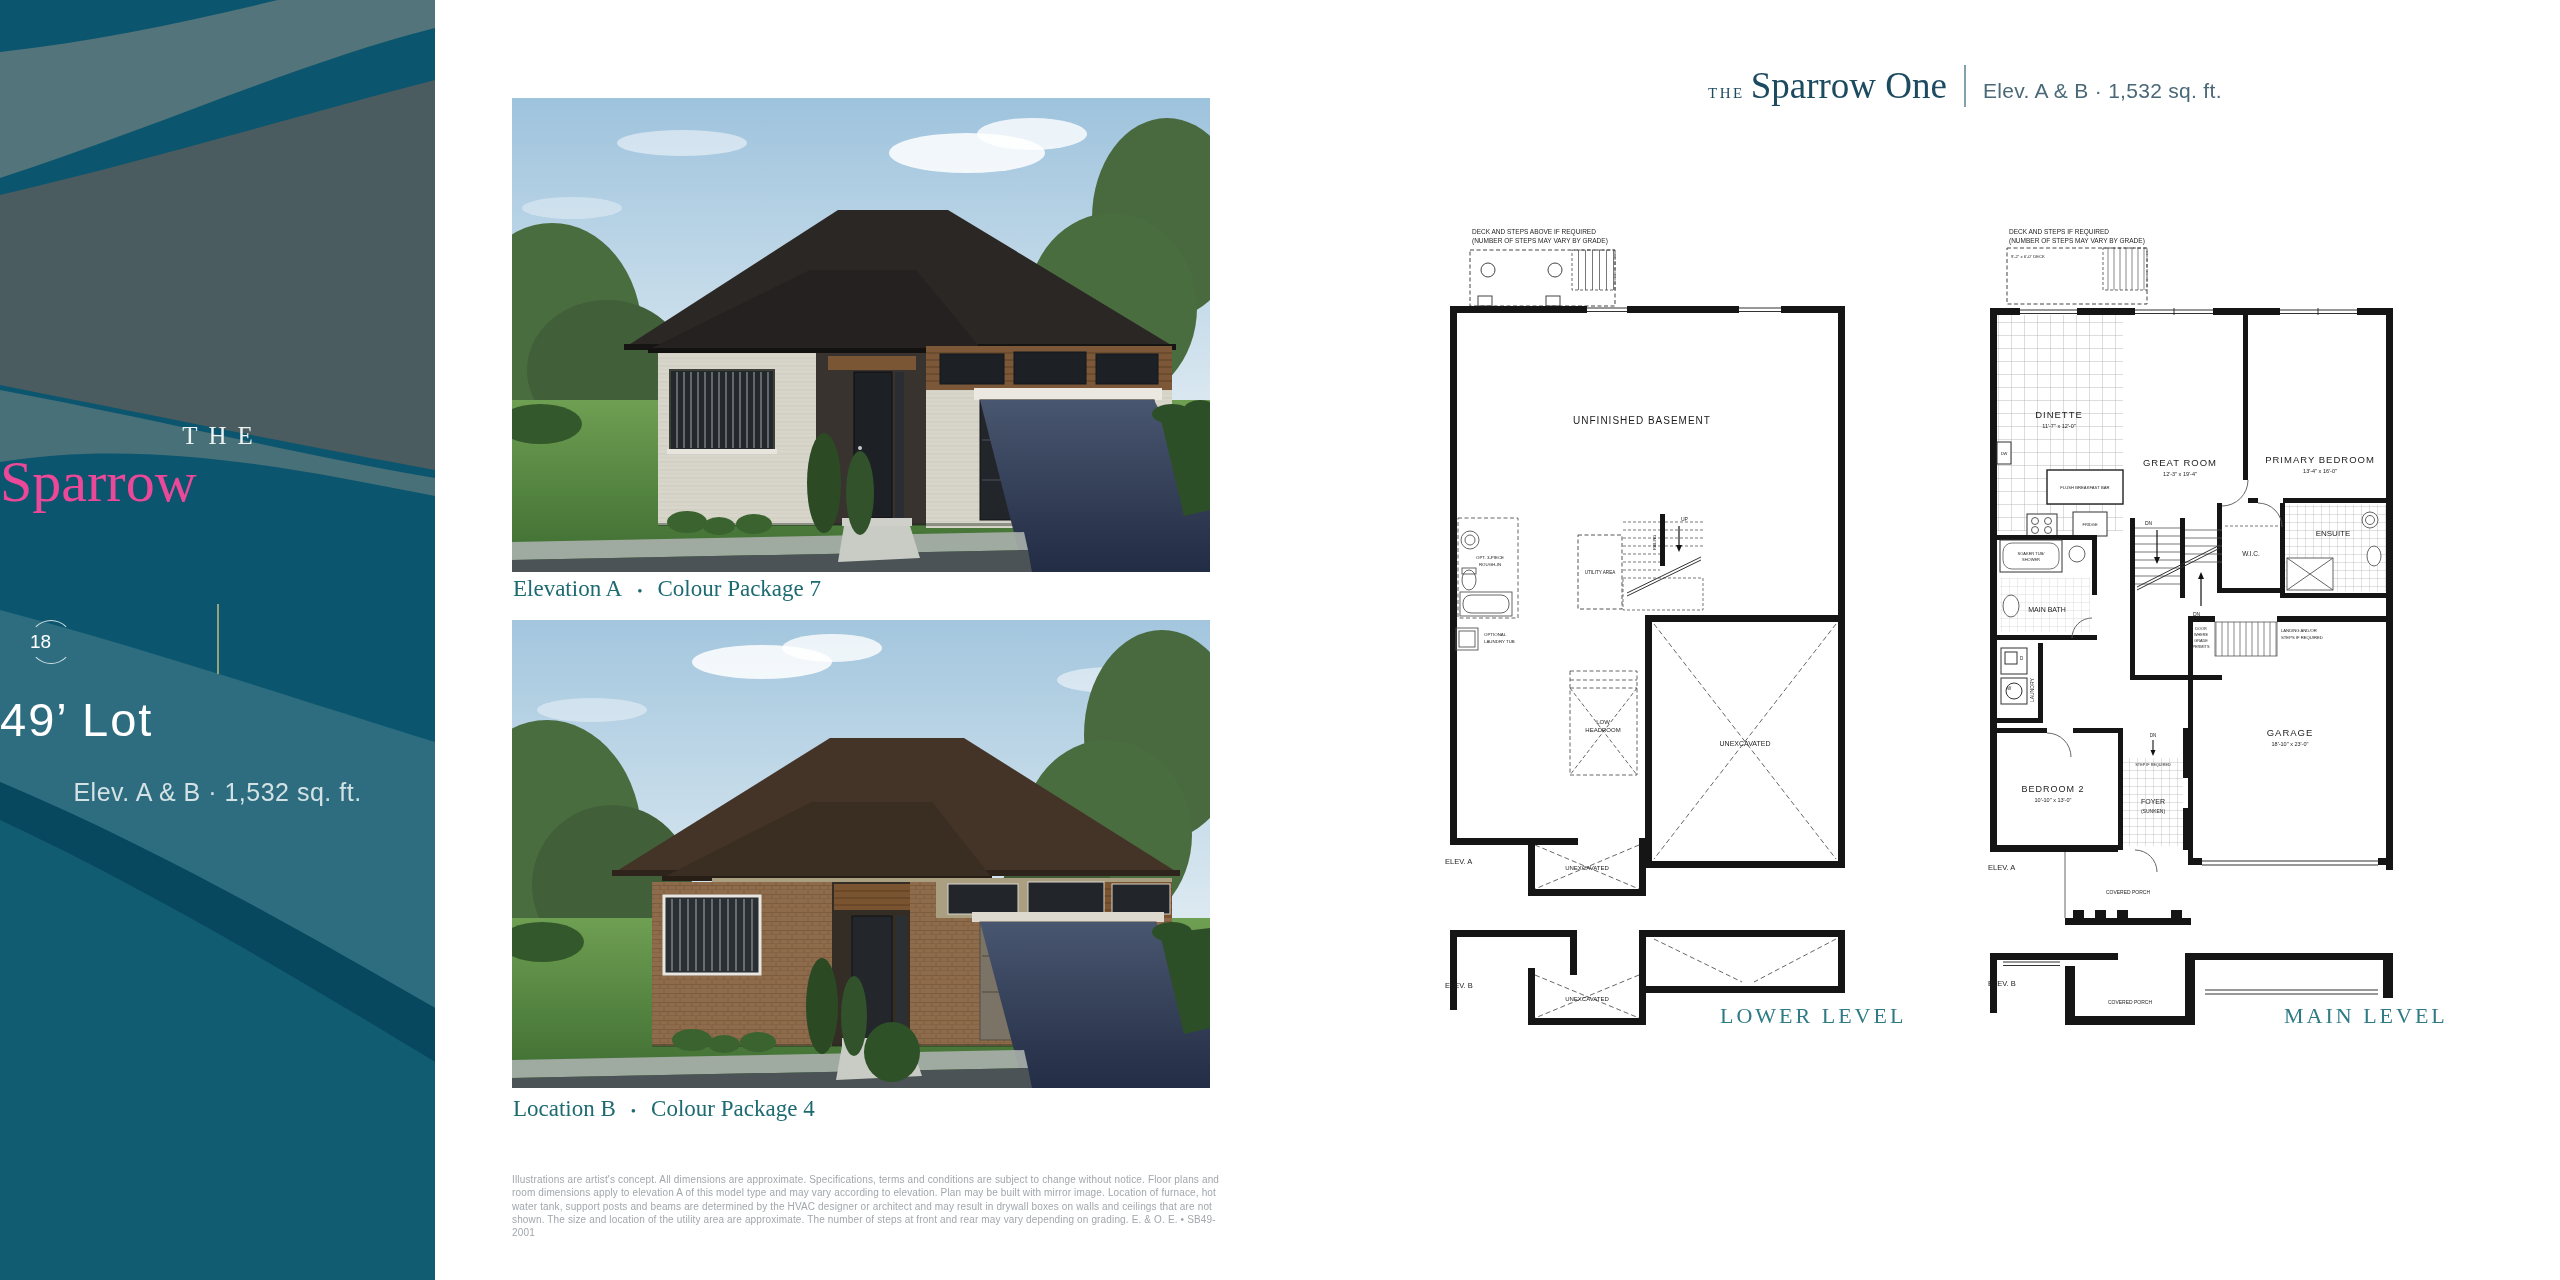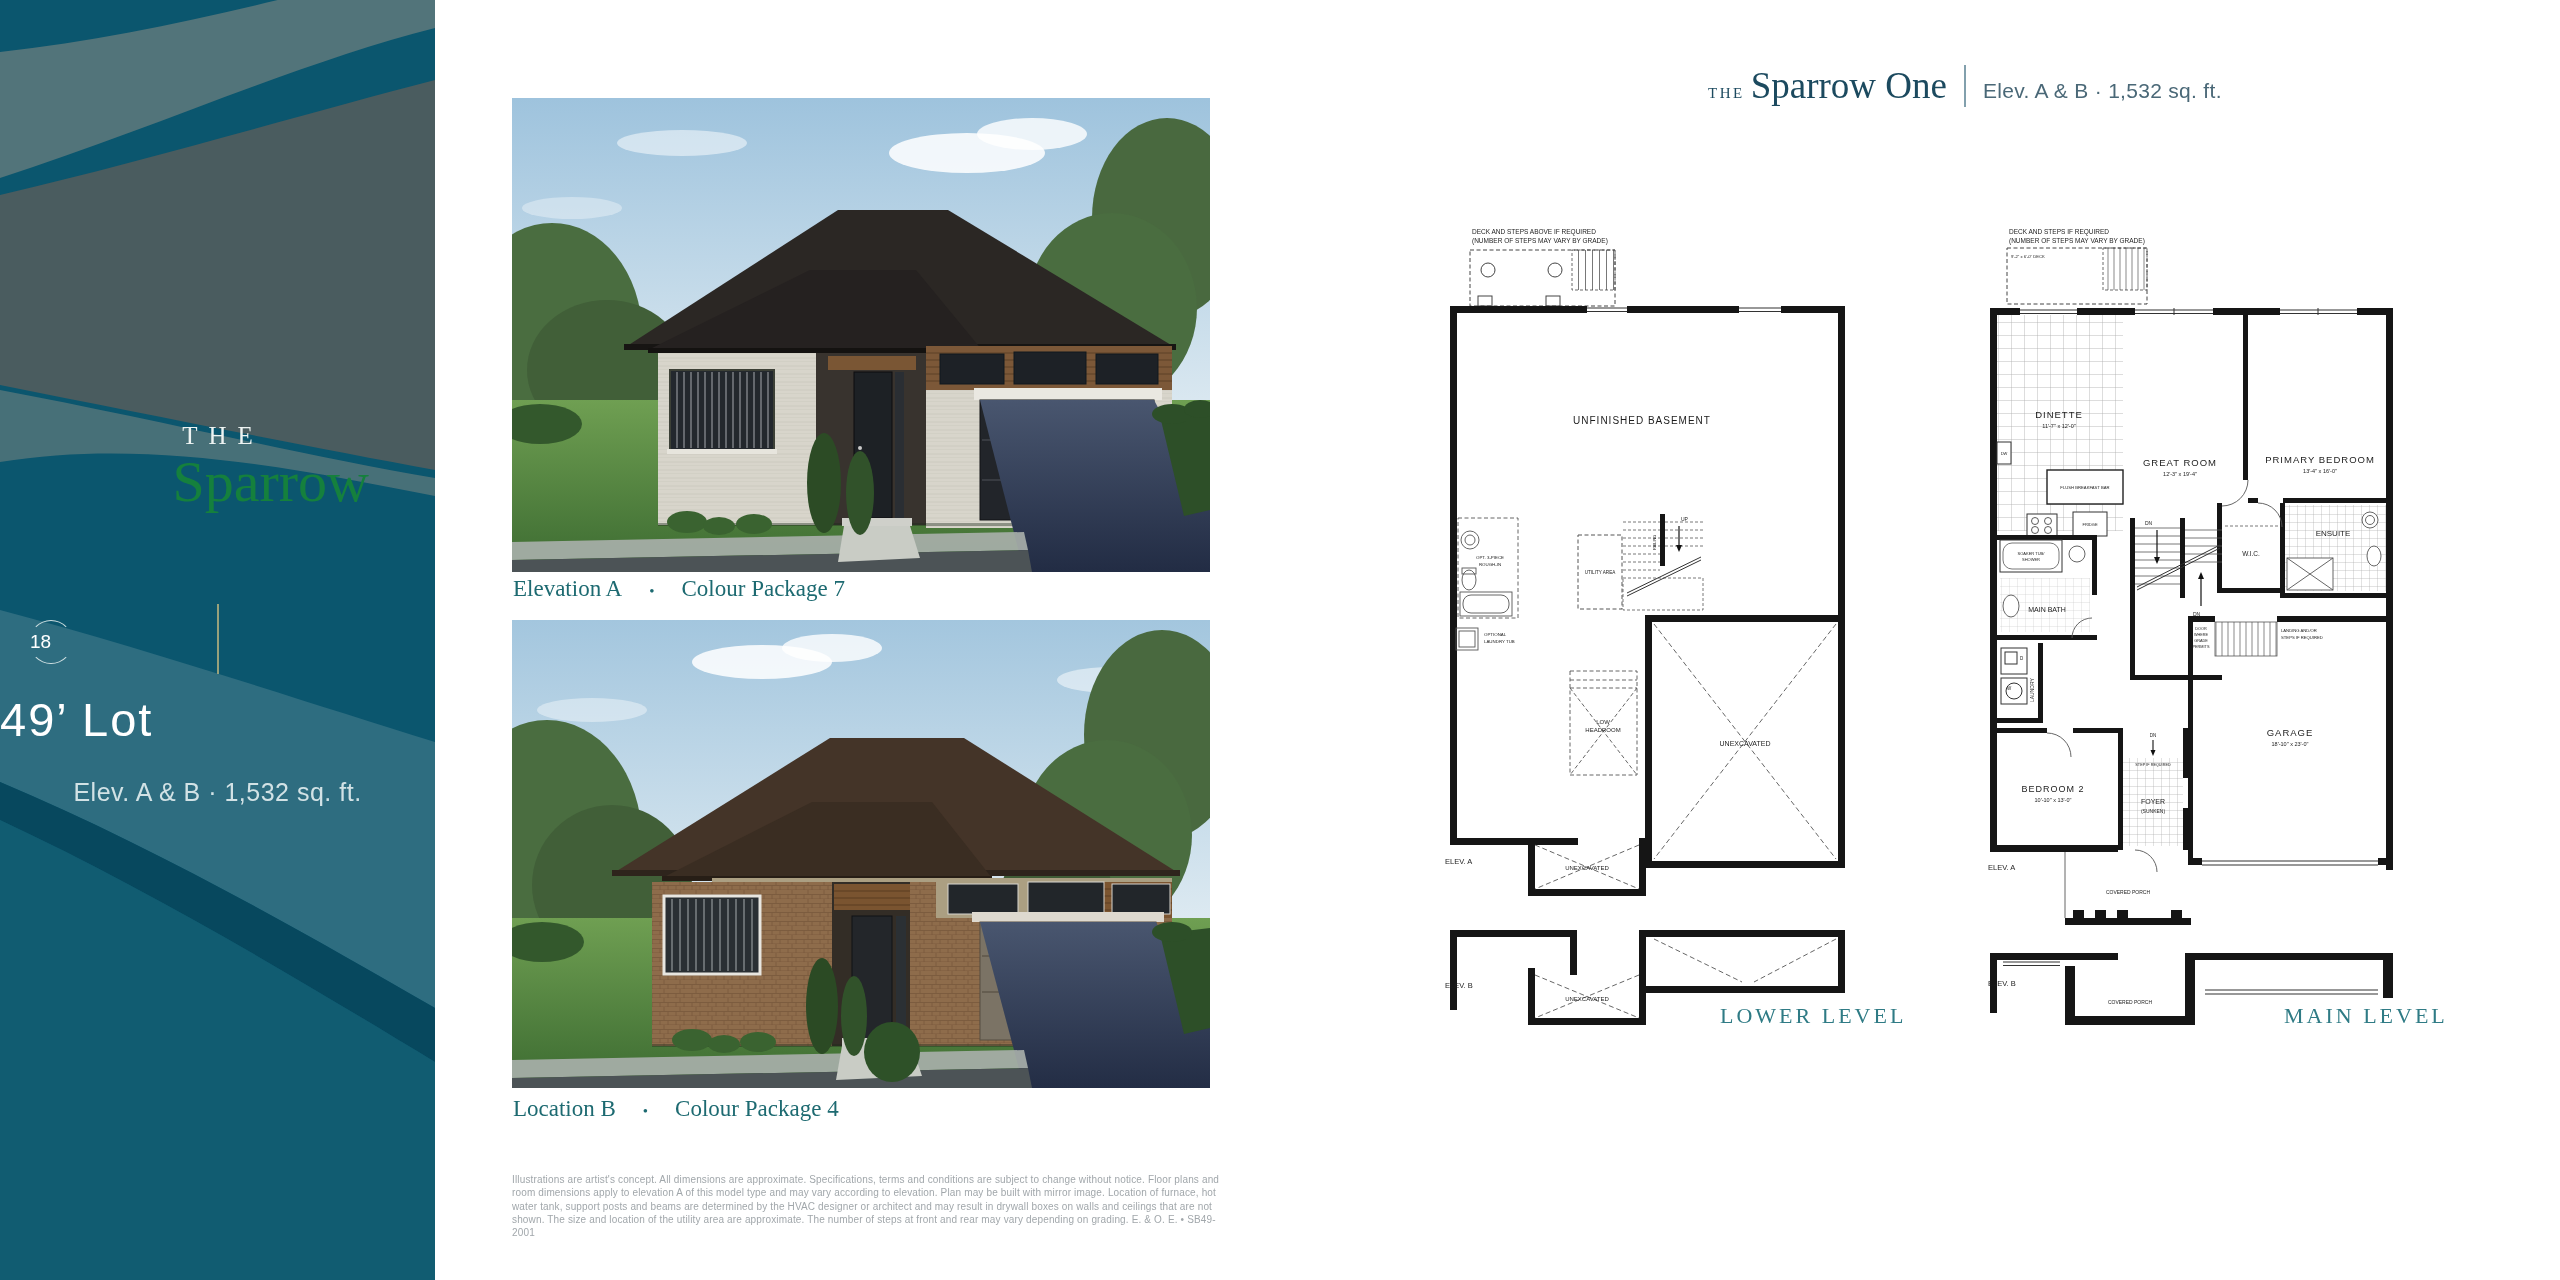--- a/index.html
+++ b/index.html
@@ -4,42 +4,42 @@
 <title>Brochure Page</title>
 <style>
   html,body{margin:0;padding:0;background:#fff;}
   .page{position:relative;width:2560px;height:1280px;background:#ffffff;overflow:hidden;
         font-family:"Liberation Sans",sans-serif;}
   
   .sidebar{position:absolute;left:0;top:0;width:435px;height:1280px;overflow:hidden;}
   .sidebar svg{position:absolute;left:0;top:0;}
   .sb-eyebrow{position:absolute;top:422px;left:0;width:435px;text-align:center;
     font-family:"Liberation Serif",serif;font-size:25px;letter-spacing:11px;color:#edf3f2;text-indent:11px;}
-  .sb-model{position:absolute;top:452px;left:0;width:369px;text-align:right;
-    font-family:"Liberation Serif",serif;font-size:58px;line-height:1.02;color:#15803d;}
+  .sb-model{position:absolute;top:452px;left:0;width:369px;text-align:left;
+    font-family:"Liberation Serif",serif;font-size:58px;line-height:1.02;color:#ec4899;}
   .sb-page-circle{position:absolute;left:29px;top:620px;width:42px;height:42px;border-radius:50%;
     border:1.5px solid rgba(236,245,243,.85);border-left-color:transparent;border-right-color:transparent;
     display:flex;align-items:center;font-size:19px;color:#fff;}
   .sb-divider{position:absolute;left:217px;top:604px;width:1.5px;height:70px;background:#98a17b;}
   .sb-lot{position:absolute;top:692px;left:0;width:435px;
     font-size:47px;color:#ffffff;letter-spacing:2px;}
   .sb-spec{position:absolute;top:778px;left:0;width:435px;text-align:center;
     font-size:25px;color:#d2e2e5;letter-spacing:.5px;}
   
   .header{position:absolute;left:1708px;top:64px;display:flex;align-items:baseline;color:#1c4a5f;}
   .hdr-the{font-family:"Liberation Serif",serif;font-size:15px;letter-spacing:2.5px;margin-right:6px;}
   .hdr-name{font-family:"Liberation Serif",serif;font-size:37px;}
   .hdr-bar{width:2px;height:42px;background:#82a0ad;margin:0 17px;align-self:center;}
   .hdr-spec{font-size:21px;color:#4a6877;letter-spacing:.3px;}
   
   .figure-a{position:absolute;left:512px;top:98px;width:698px;height:474px;}
   .figure-b{position:absolute;left:512px;top:620px;width:698px;height:468px;}
   .figure-a svg,.figure-b svg{display:block;}
   .caption{position:absolute;left:513px;font-family:"Liberation Serif",serif;font-size:23px;color:#1d6a71;
-    display:flex;align-items:baseline;gap:27px;}
+    display:flex;align-items:baseline;gap:15px;}
   .caption .dot{font-size:15px;}
   .caption-a{top:576px;}
   .caption-b{top:1096px;}
   .disclaimer{position:absolute;left:512px;top:1163px;width:718px;font-size:10px;line-height:1.33;
     color:#a1a7ab;letter-spacing:.15px;}
   
   .plan-lower{position:absolute;left:1442px;top:218px;width:470px;height:810px;}
   .plan-main{position:absolute;left:1985px;top:218px;width:420px;height:810px;}
   .plan text{font-family:"Liberation Sans",sans-serif;fill:#1c1c1c;}
   .plan-title{position:absolute;font-family:"Liberation Serif",serif;font-size:22px;letter-spacing:3px;color:#2f7b85;}

